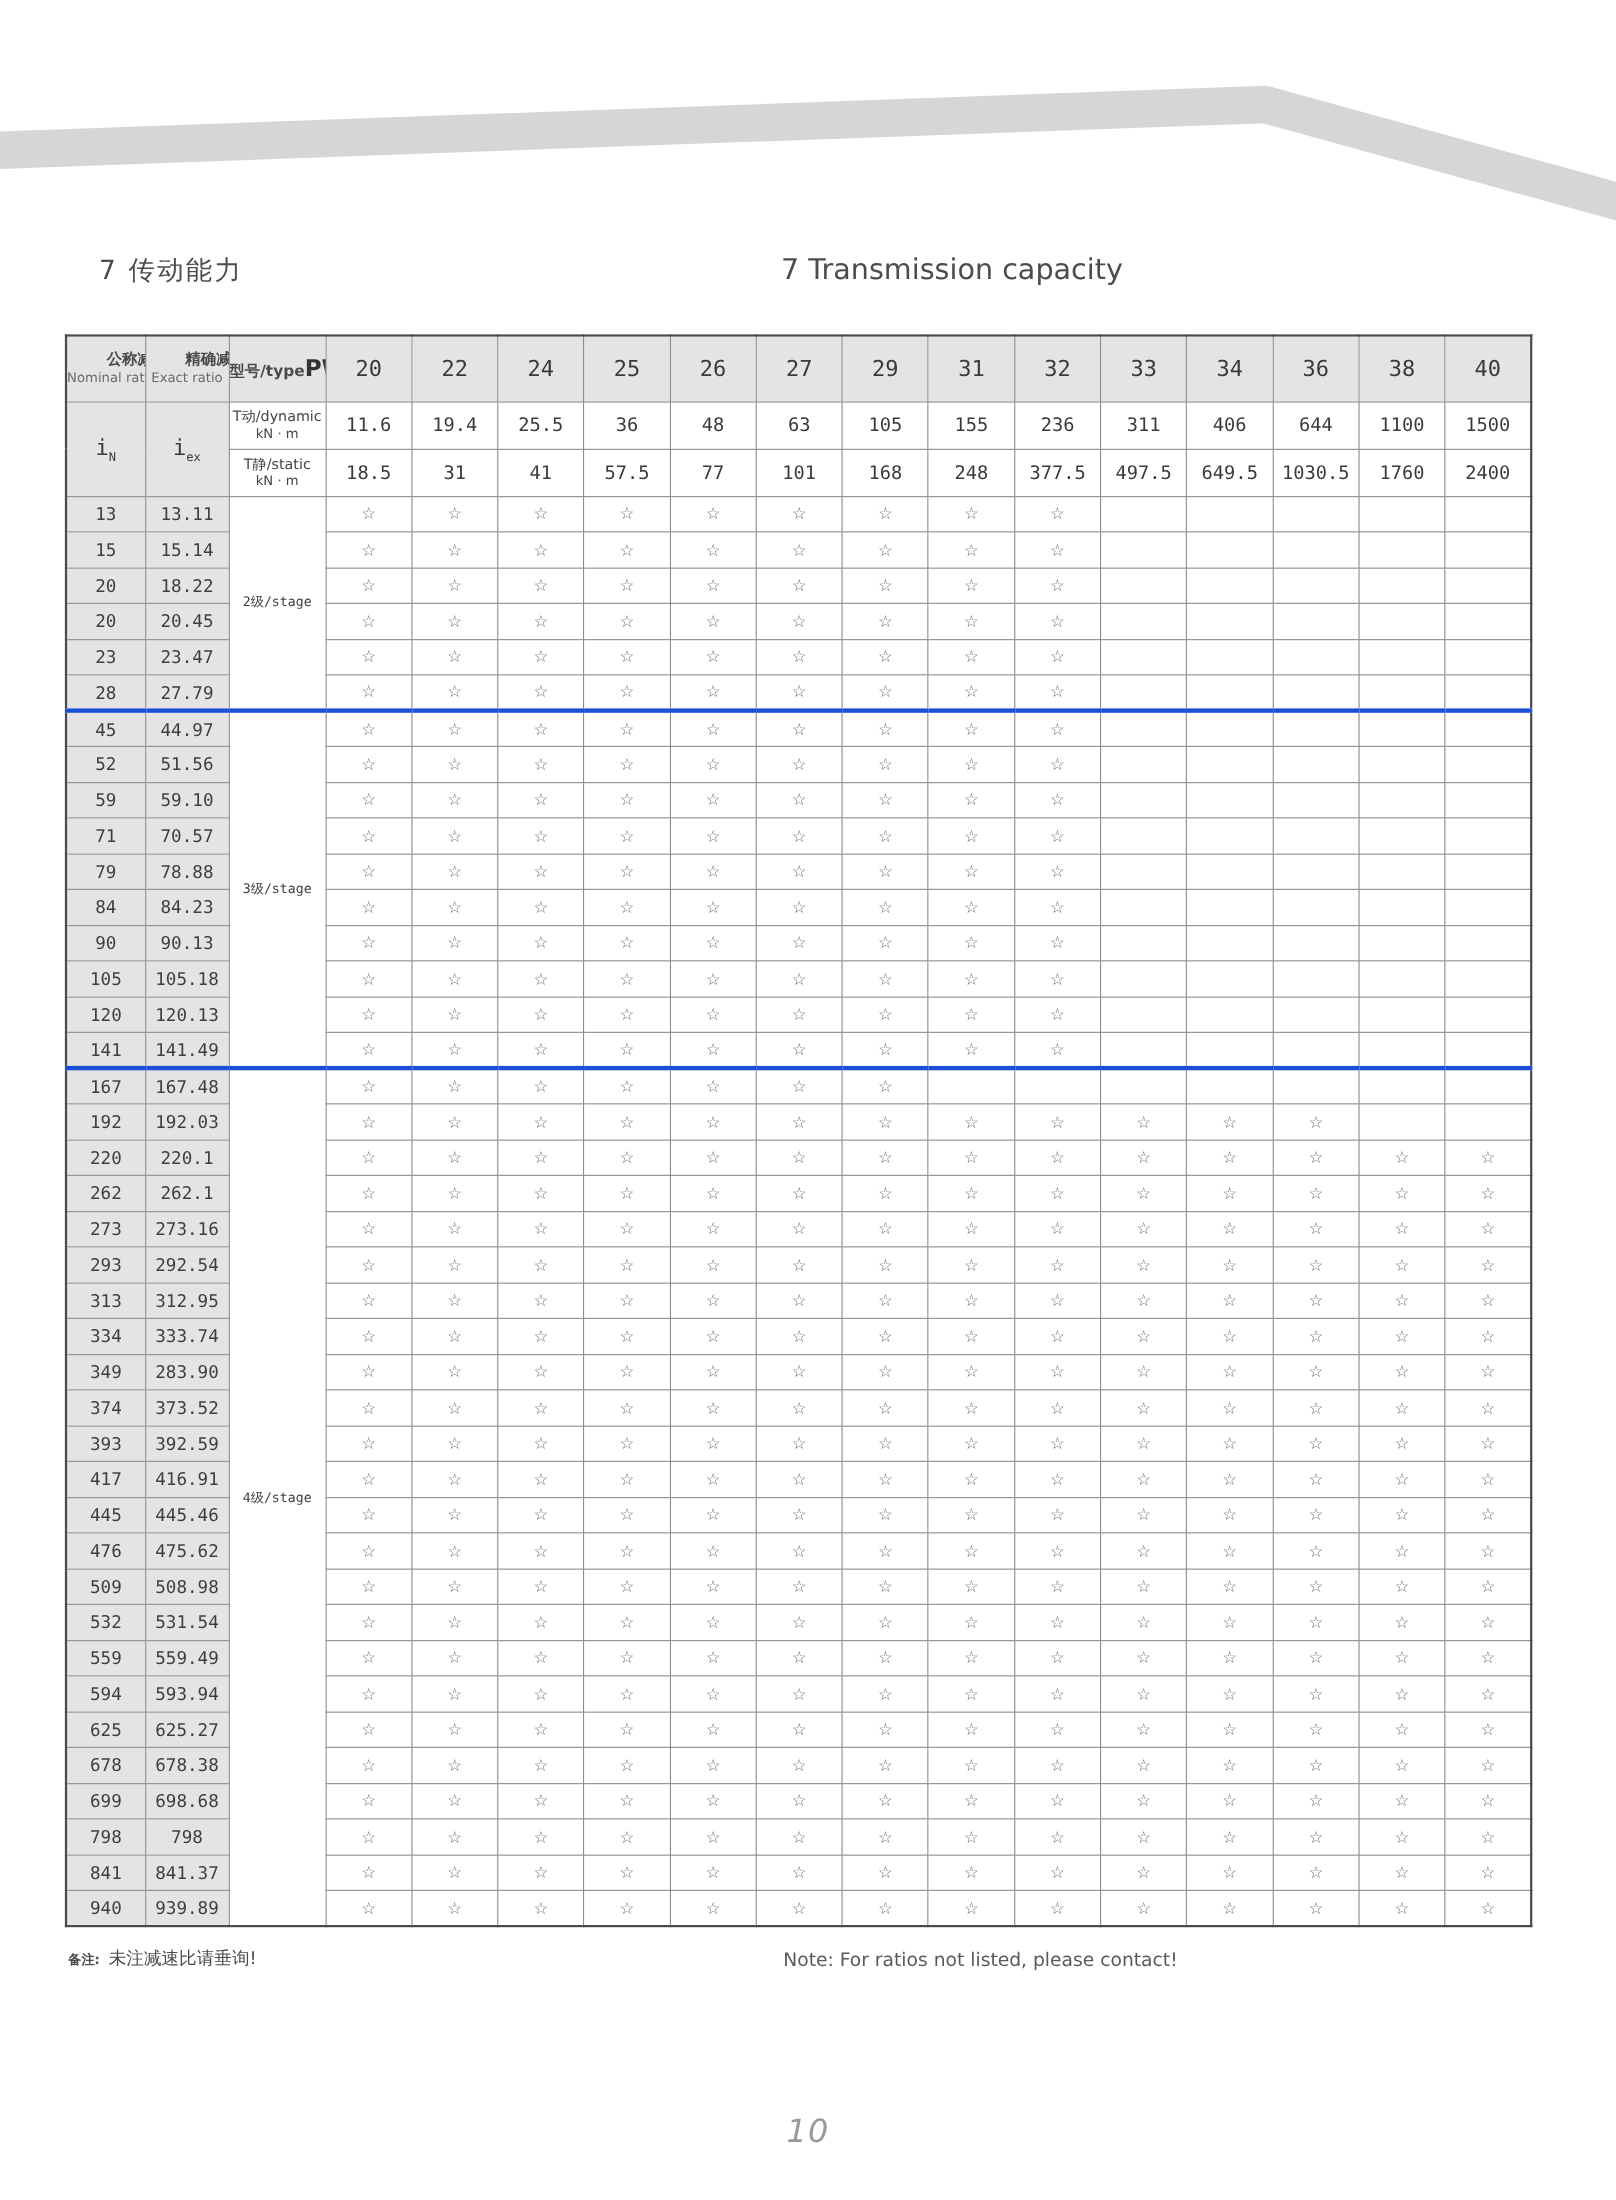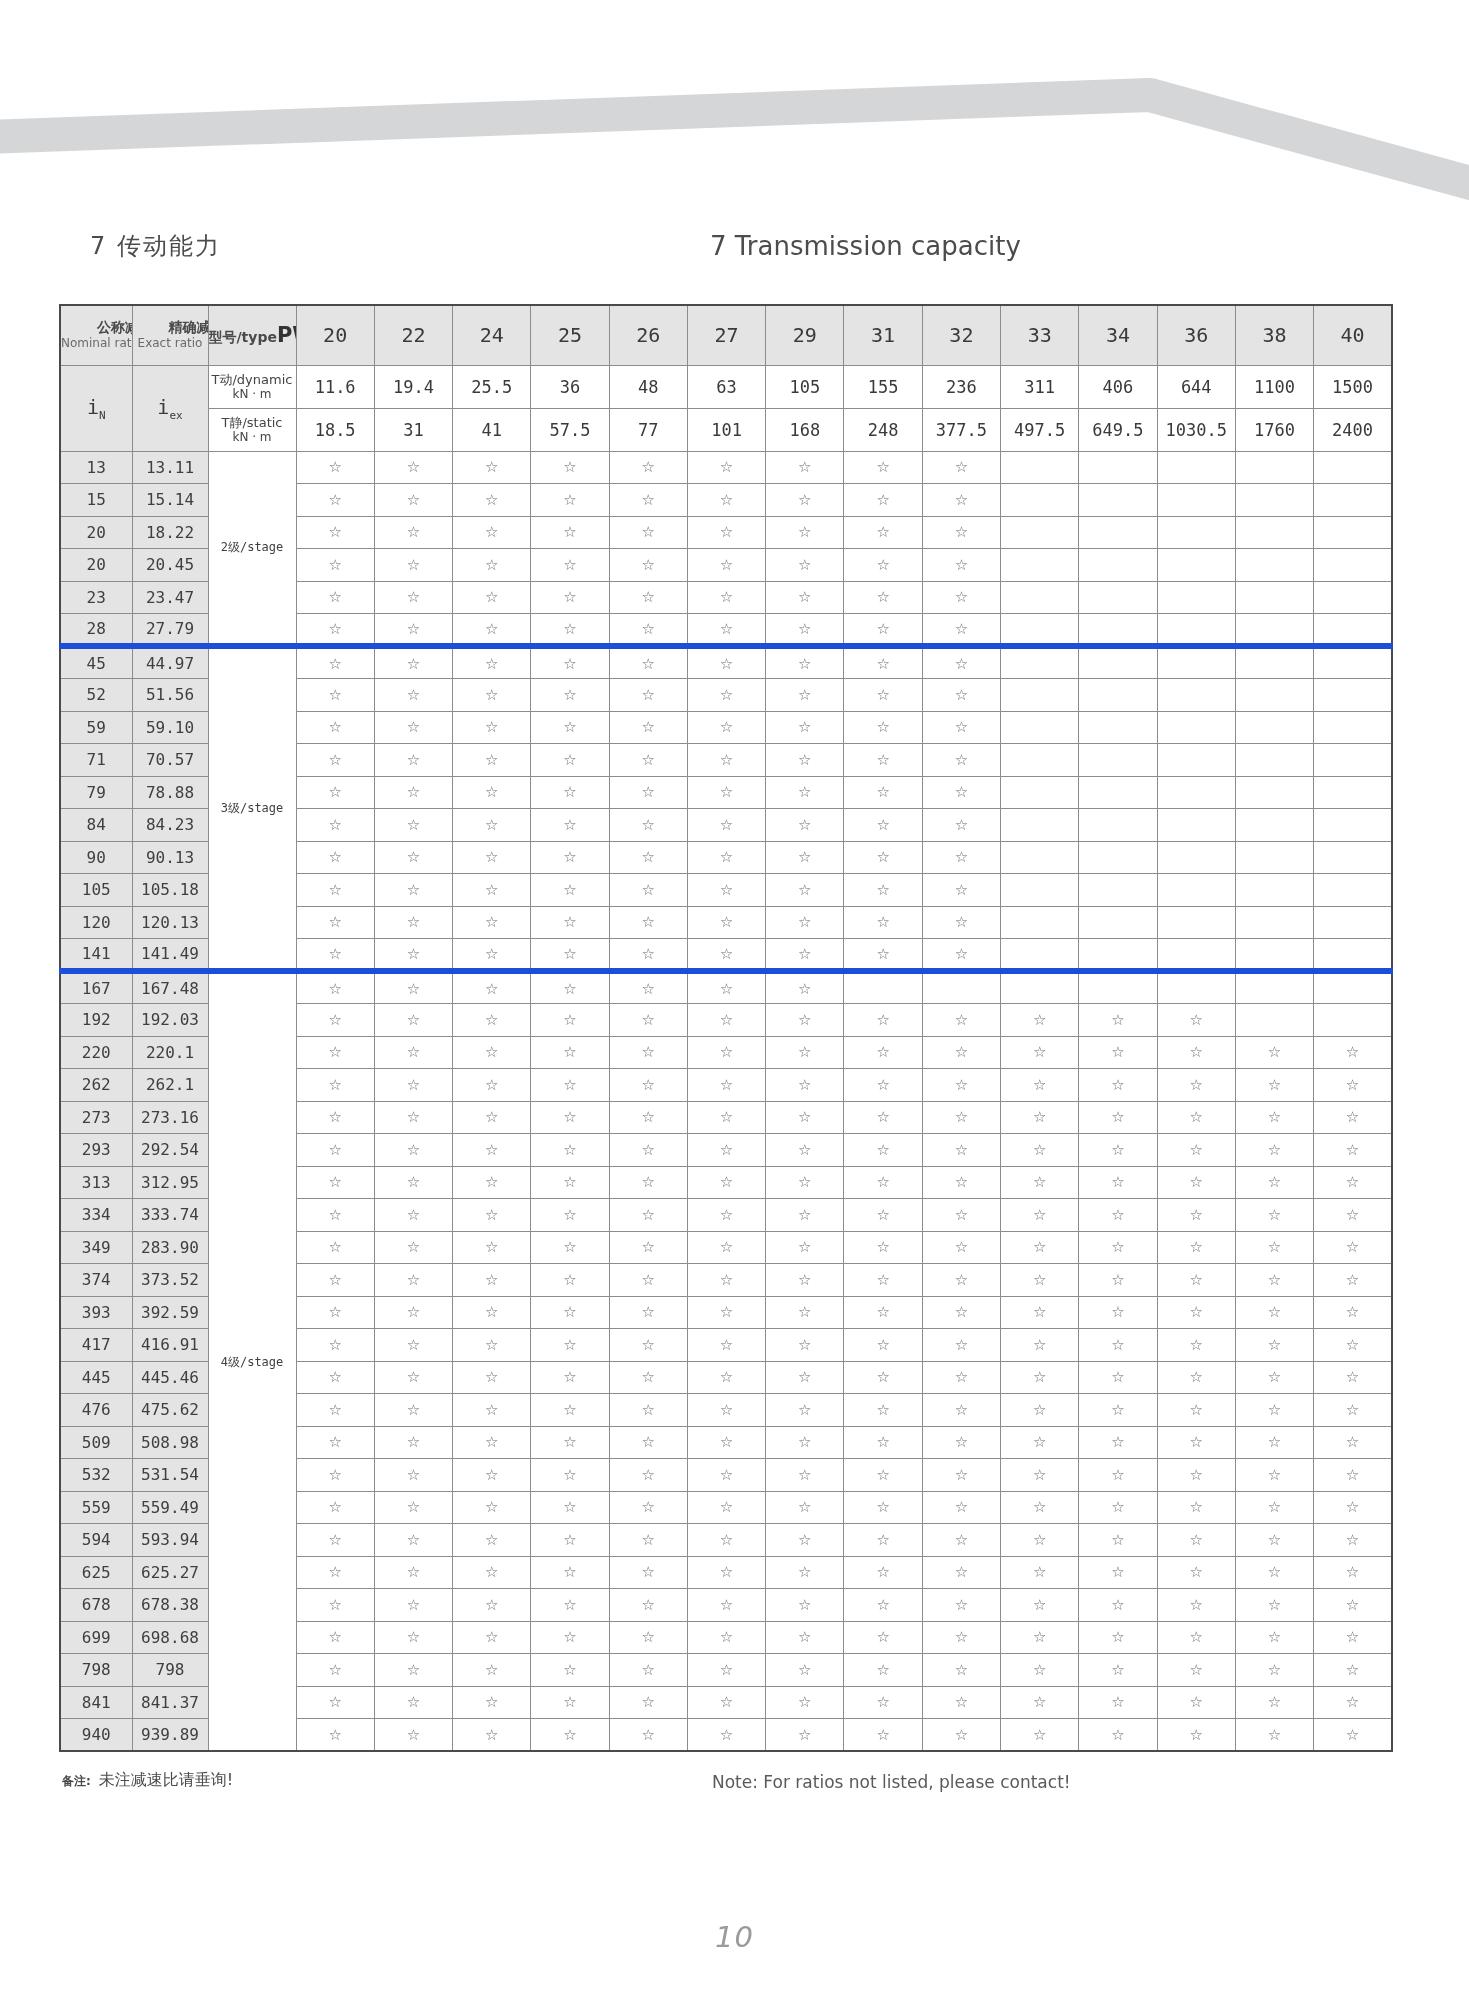--- a/index.html
+++ b/index.html
@@ -59,21 +59,21 @@
   .tlab-line1 { font-size:13px; color:#444; line-height:15px; }
   .tlab-line2 { font-size:12px; color:#444; line-height:14px; }
 
   .torque { font-size:17px; color:#3a3a3a; }
 
   .ratio-cell { font-size:16px; color:#3f3f3f; }
   .stage-cell { font-size:12px; color:#3f3f3f; background:#fff; }
   .star-cell  { font-size:15px; color:#6e6e6e; background:#fff;
                 font-family:"DejaVu Sans", sans-serif; }
 
-  tr.group-start td { border-top:6px solid #1d4ed8; }
+  tr.group-start td { border-top:4px solid #1d4ed8; }
 
   .note-cn {
     position:absolute; left:62px; top:1770px; font-size:16px; color:#4a4a4a;
   }
   .note-cn b { font-size:12px; font-weight:bold; margin-right:8px; }
   .note-en {
     position:absolute; left:712px; top:1772px; font-size:17px; color:#5a5a5a;
   }
   .page-num {
     position:absolute; left:0; top:1920px; width:1469px;

